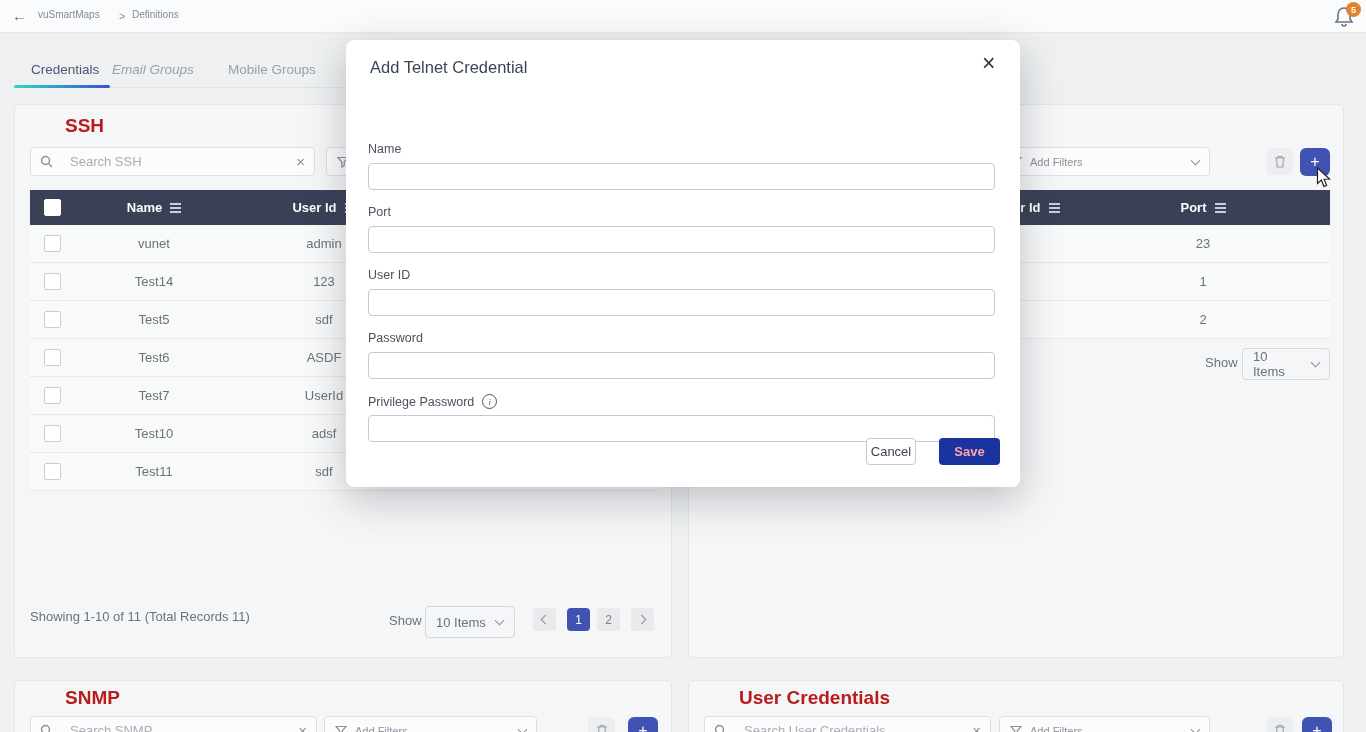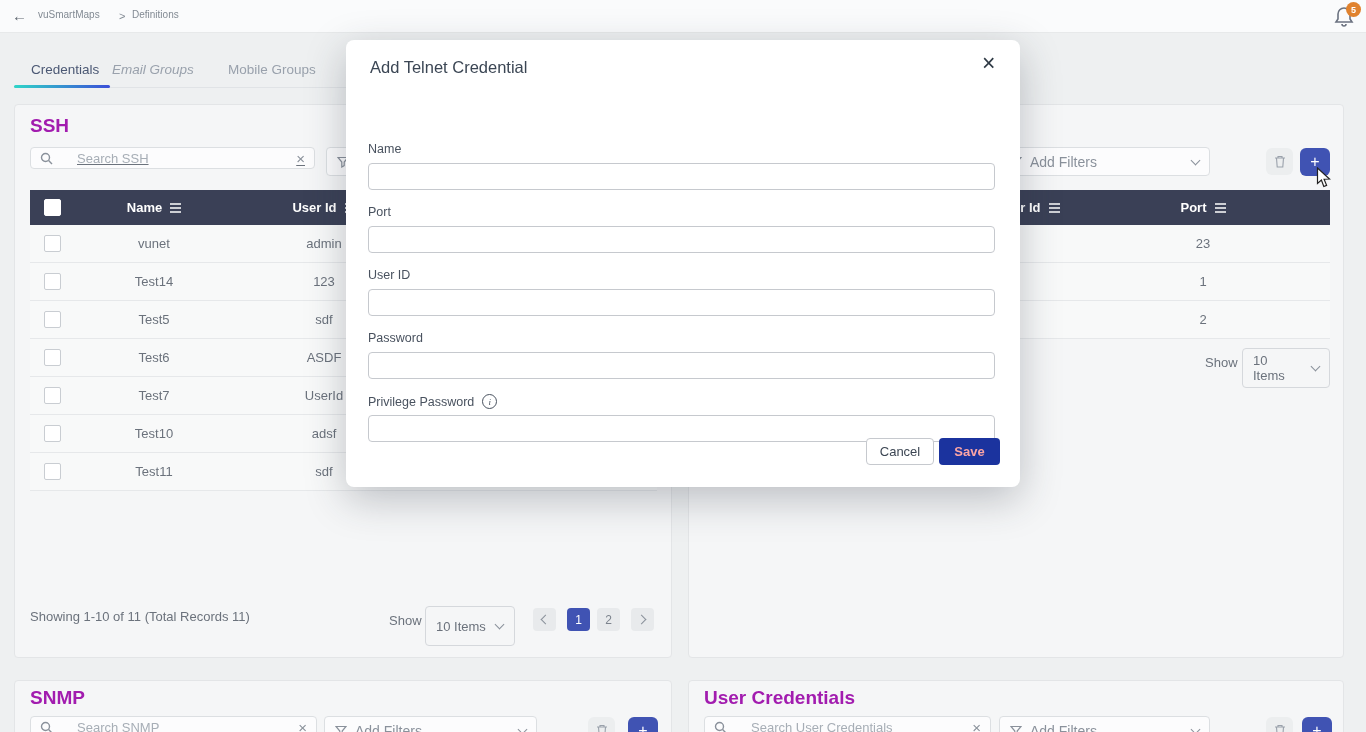--- a/index.html
+++ b/index.html
@@ -15,65 +15,65 @@
   .badge{position:absolute;left:12px;top:-3px;width:15px;height:15px;border-radius:50%;background:#e0822e;color:#fff;
          font-size:9px;display:flex;align-items:center;justify-content:center;font-weight:700;}
   
   .tab{position:absolute;top:62px;font-size:13.5px;color:#99a1ac;cursor:pointer;}
   .tab.active{color:#4b5874;}
   .tabline{position:absolute;left:14px;top:87px;width:961px;height:1px;background:#e0e3e6;}
   .tabglow{position:absolute;left:14px;top:85px;width:96px;height:3px;border-radius:2px;
            background:linear-gradient(90deg,#2fd5c8,#3b4ed8);}
   
   .card{position:absolute;background:#f5f6f7;border:1px solid #e3e5e7;border-radius:4px;box-sizing:border-box;}
-  .sectitle{position:absolute;font-size:19px;font-weight:600;color:#a21caf;}
-  .searchbox{position:absolute;height:22px;background:#fcfcfd;border:1px solid #dcdfe2;border-radius:4px;
-             display:flex;align-items:center;padding:0 9px;gap:22px;box-sizing:border-box;text-decoration:underline;}
+  .sectitle{position:absolute;font-size:19px;font-weight:600;color:#b91c1c;margin-left:35px;}
+  .searchbox{position:absolute;height:29px;background:#fcfcfd;border:1px solid #dcdfe2;border-radius:4px;
+             display:flex;align-items:center;padding:0 9px;gap:15px;box-sizing:border-box;}
   .searchbox input{border:0;outline:0;background:transparent;flex:1;font-size:13px;color:#555;min-width:0;}
   ::placeholder{color:#a7aeb6;opacity:1;}
   .clr{color:#8a919b;font-size:15px;line-height:1;cursor:pointer;}
   .filterbox{position:absolute;height:29px;background:#fcfcfd;border:1px solid #dcdfe2;border-radius:4px;
-             display:flex;align-items:center;padding:0 10px;gap:8px;font-size:14px;color:#8a919b;box-sizing:border-box;}
+             display:flex;align-items:center;padding:0 10px;gap:8px;font-size:11px;color:#8a919b;box-sizing:border-box;}
   .chev{width:6px;height:6px;border-right:1.5px solid #8a919b;border-bottom:1.5px solid #8a919b;
         transform:rotate(45deg);display:inline-block;margin-top:-3px;}
   .iconbtn{position:absolute;width:27px;height:27px;border-radius:6px;background:#eceeef;
            display:flex;align-items:center;justify-content:center;cursor:pointer;}
   .plusbtn{position:absolute;width:30px;height:28px;border-radius:6px;background:#4053b3;color:#fff;
            display:flex;align-items:center;justify-content:center;font-size:16px;cursor:pointer;}
   
   .tgrid{display:grid;grid-template-columns:44px 160px 180px 200px 1fr;align-items:center;}
   .tgrid2{display:grid;grid-template-columns:44px 180px 200px 150px 1fr;align-items:center;}
   .thead{position:absolute;height:35px;background:#3a4056;color:#fff;}
   .hcell{display:flex;align-items:center;justify-content:center;gap:8px;font-size:13px;font-weight:700;}
   .sorticon{width:11px;height:2px;background:rgba(255,255,255,.75);
             box-shadow:0 4px 0 rgba(255,255,255,.75),0 8px 0 rgba(255,255,255,.75);margin-top:-8px;}
   .cb{width:15px;height:15px;border:1px solid #c9cdd2;border-radius:2px;background:#fff;display:inline-block;cursor:pointer;}
   .thead .cb{border-color:#fff;}
   .trow{height:37px;border-bottom:1px solid #e6e8ea;background:#f8f9f9;font-size:13px;color:#6b727c;}
   .tc{display:flex;align-items:center;justify-content:center;}
   .rowswrap{position:absolute;}
   .foot{position:absolute;font-size:13px;color:#6b727c;}
-  .showbox{position:absolute;height:40px;border:1px solid #d5d8dc;border-radius:4px;display:flex;align-items:center;
+  .showbox{position:absolute;height:32px;border:1px solid #d5d8dc;border-radius:4px;display:flex;align-items:center;
            gap:10px;padding:0 10px;font-size:13px;color:#6b727c;box-sizing:border-box;cursor:pointer;}
   .pagebtn{position:absolute;width:23px;height:23px;border-radius:4px;background:#e8eaec;color:#7c838d;
            display:flex;align-items:center;justify-content:center;font-size:12px;cursor:pointer;}
   .pagebtn.active{background:#4053b3;color:#fff;}
   
   .overlaycard{position:absolute;left:346px;top:40px;width:674px;height:447px;background:#fff;border-radius:8px;
                box-shadow:0 12px 40px rgba(40,45,60,.28);}
   .mtitle{position:absolute;left:24px;top:18px;font-size:16.5px;color:#3b4654;}
   .mclose{position:absolute;left:636px;top:12px;font-size:23px;color:#2f3a45;cursor:pointer;line-height:1;}
   .mlabel{position:absolute;left:22px;font-size:12.5px;color:#49525f;display:flex;align-items:center;gap:8px;}
   .minput{position:absolute;left:22px;width:627px;height:27px;border:1px solid #c6c9ce;border-radius:4px;
           box-sizing:border-box;outline:0;font-size:13px;padding:0 8px;background:#fff;}
   .info{width:13px;height:13px;border:1px solid #49525f;border-radius:50%;font-size:9px;display:inline-flex;
         align-items:center;justify-content:center;color:#49525f;font-style:italic;font-family:"Liberation Serif",serif;}
   .btn{position:absolute;height:27px;border-radius:4px;font-size:13px;display:flex;align-items:center;
        justify-content:center;cursor:pointer;box-sizing:border-box;}
-  .btn.cancel{left:520px;top:398px;width:68px;background:#fff;border:1px solid #c6c9ce;color:#3c4653;}
+  .btn.cancel{left:520px;top:398px;width:50px;background:#fff;border:1px solid #c6c9ce;color:#3c4653;}
   .btn.save{left:593px;top:398px;width:61px;background:#1b339e;color:#fca5a5;font-weight:600;}
   svg{display:block;}
 </style>
 </head>
 <body>
 
 <div class="topbar">
   <span class="backarrow">←</span>
   <span class="crumb" style="left:38px;">vuSmartMaps</span>
   <span class="crumbsep" style="left:119px;top:10px;">&gt;</span>

